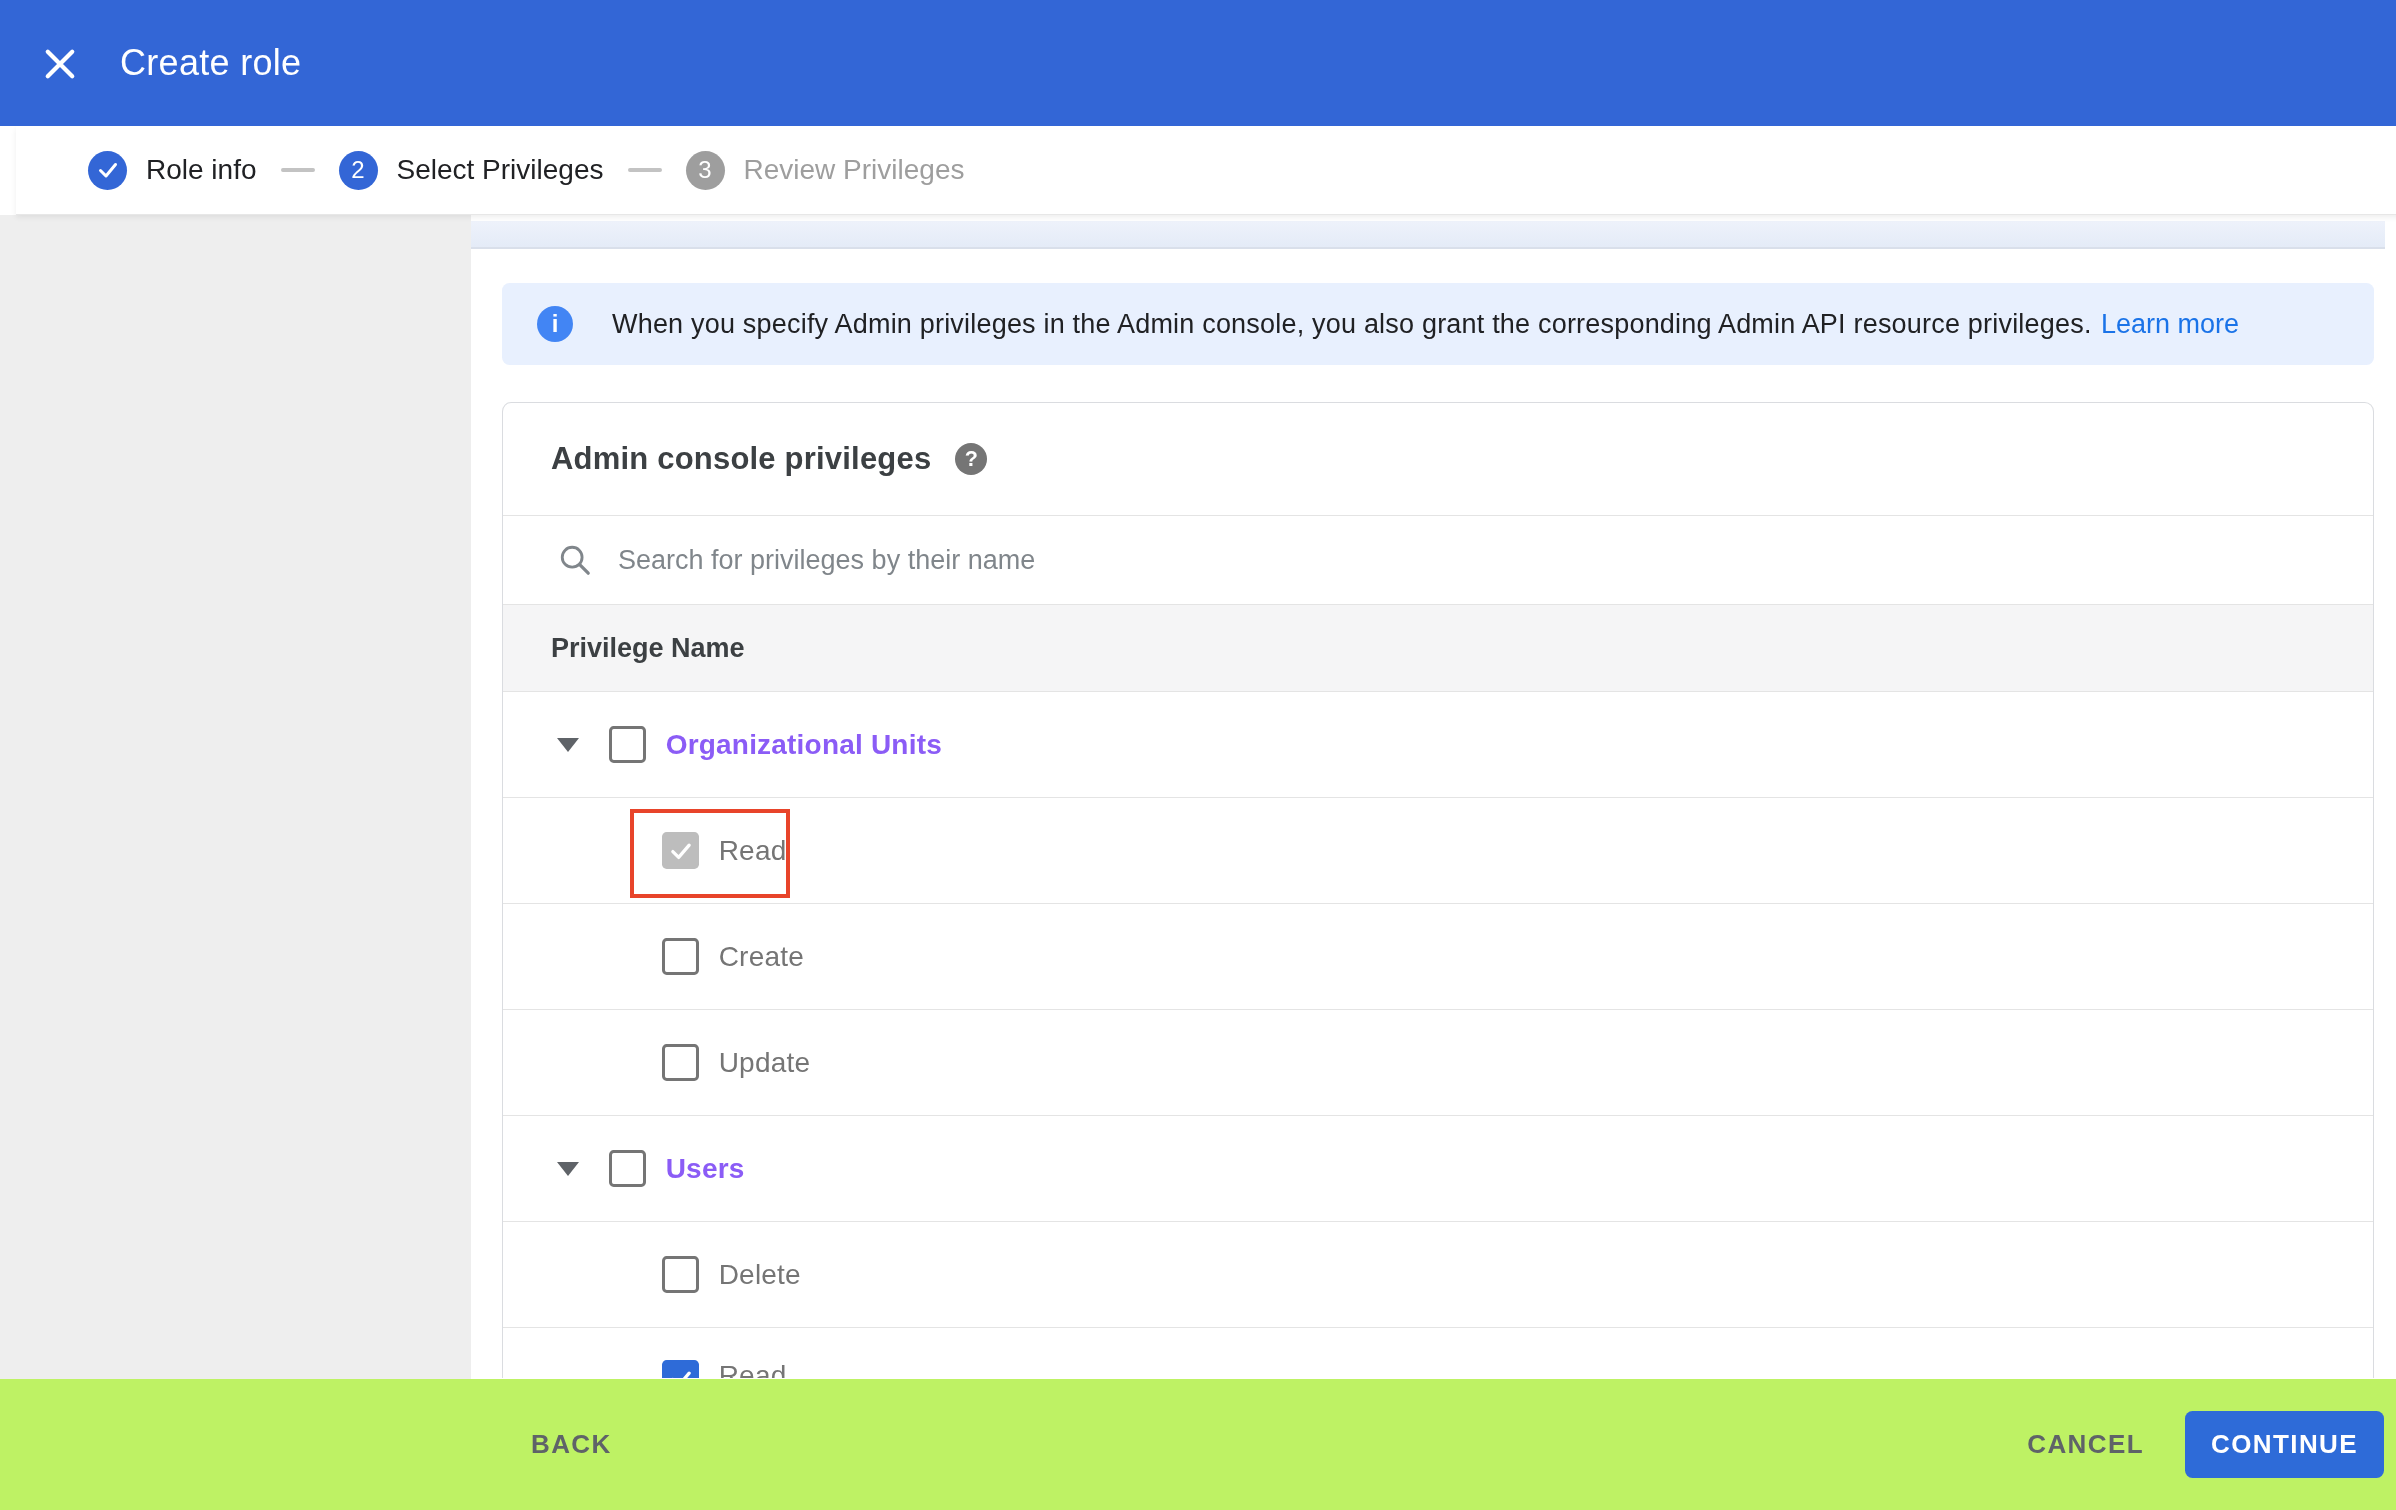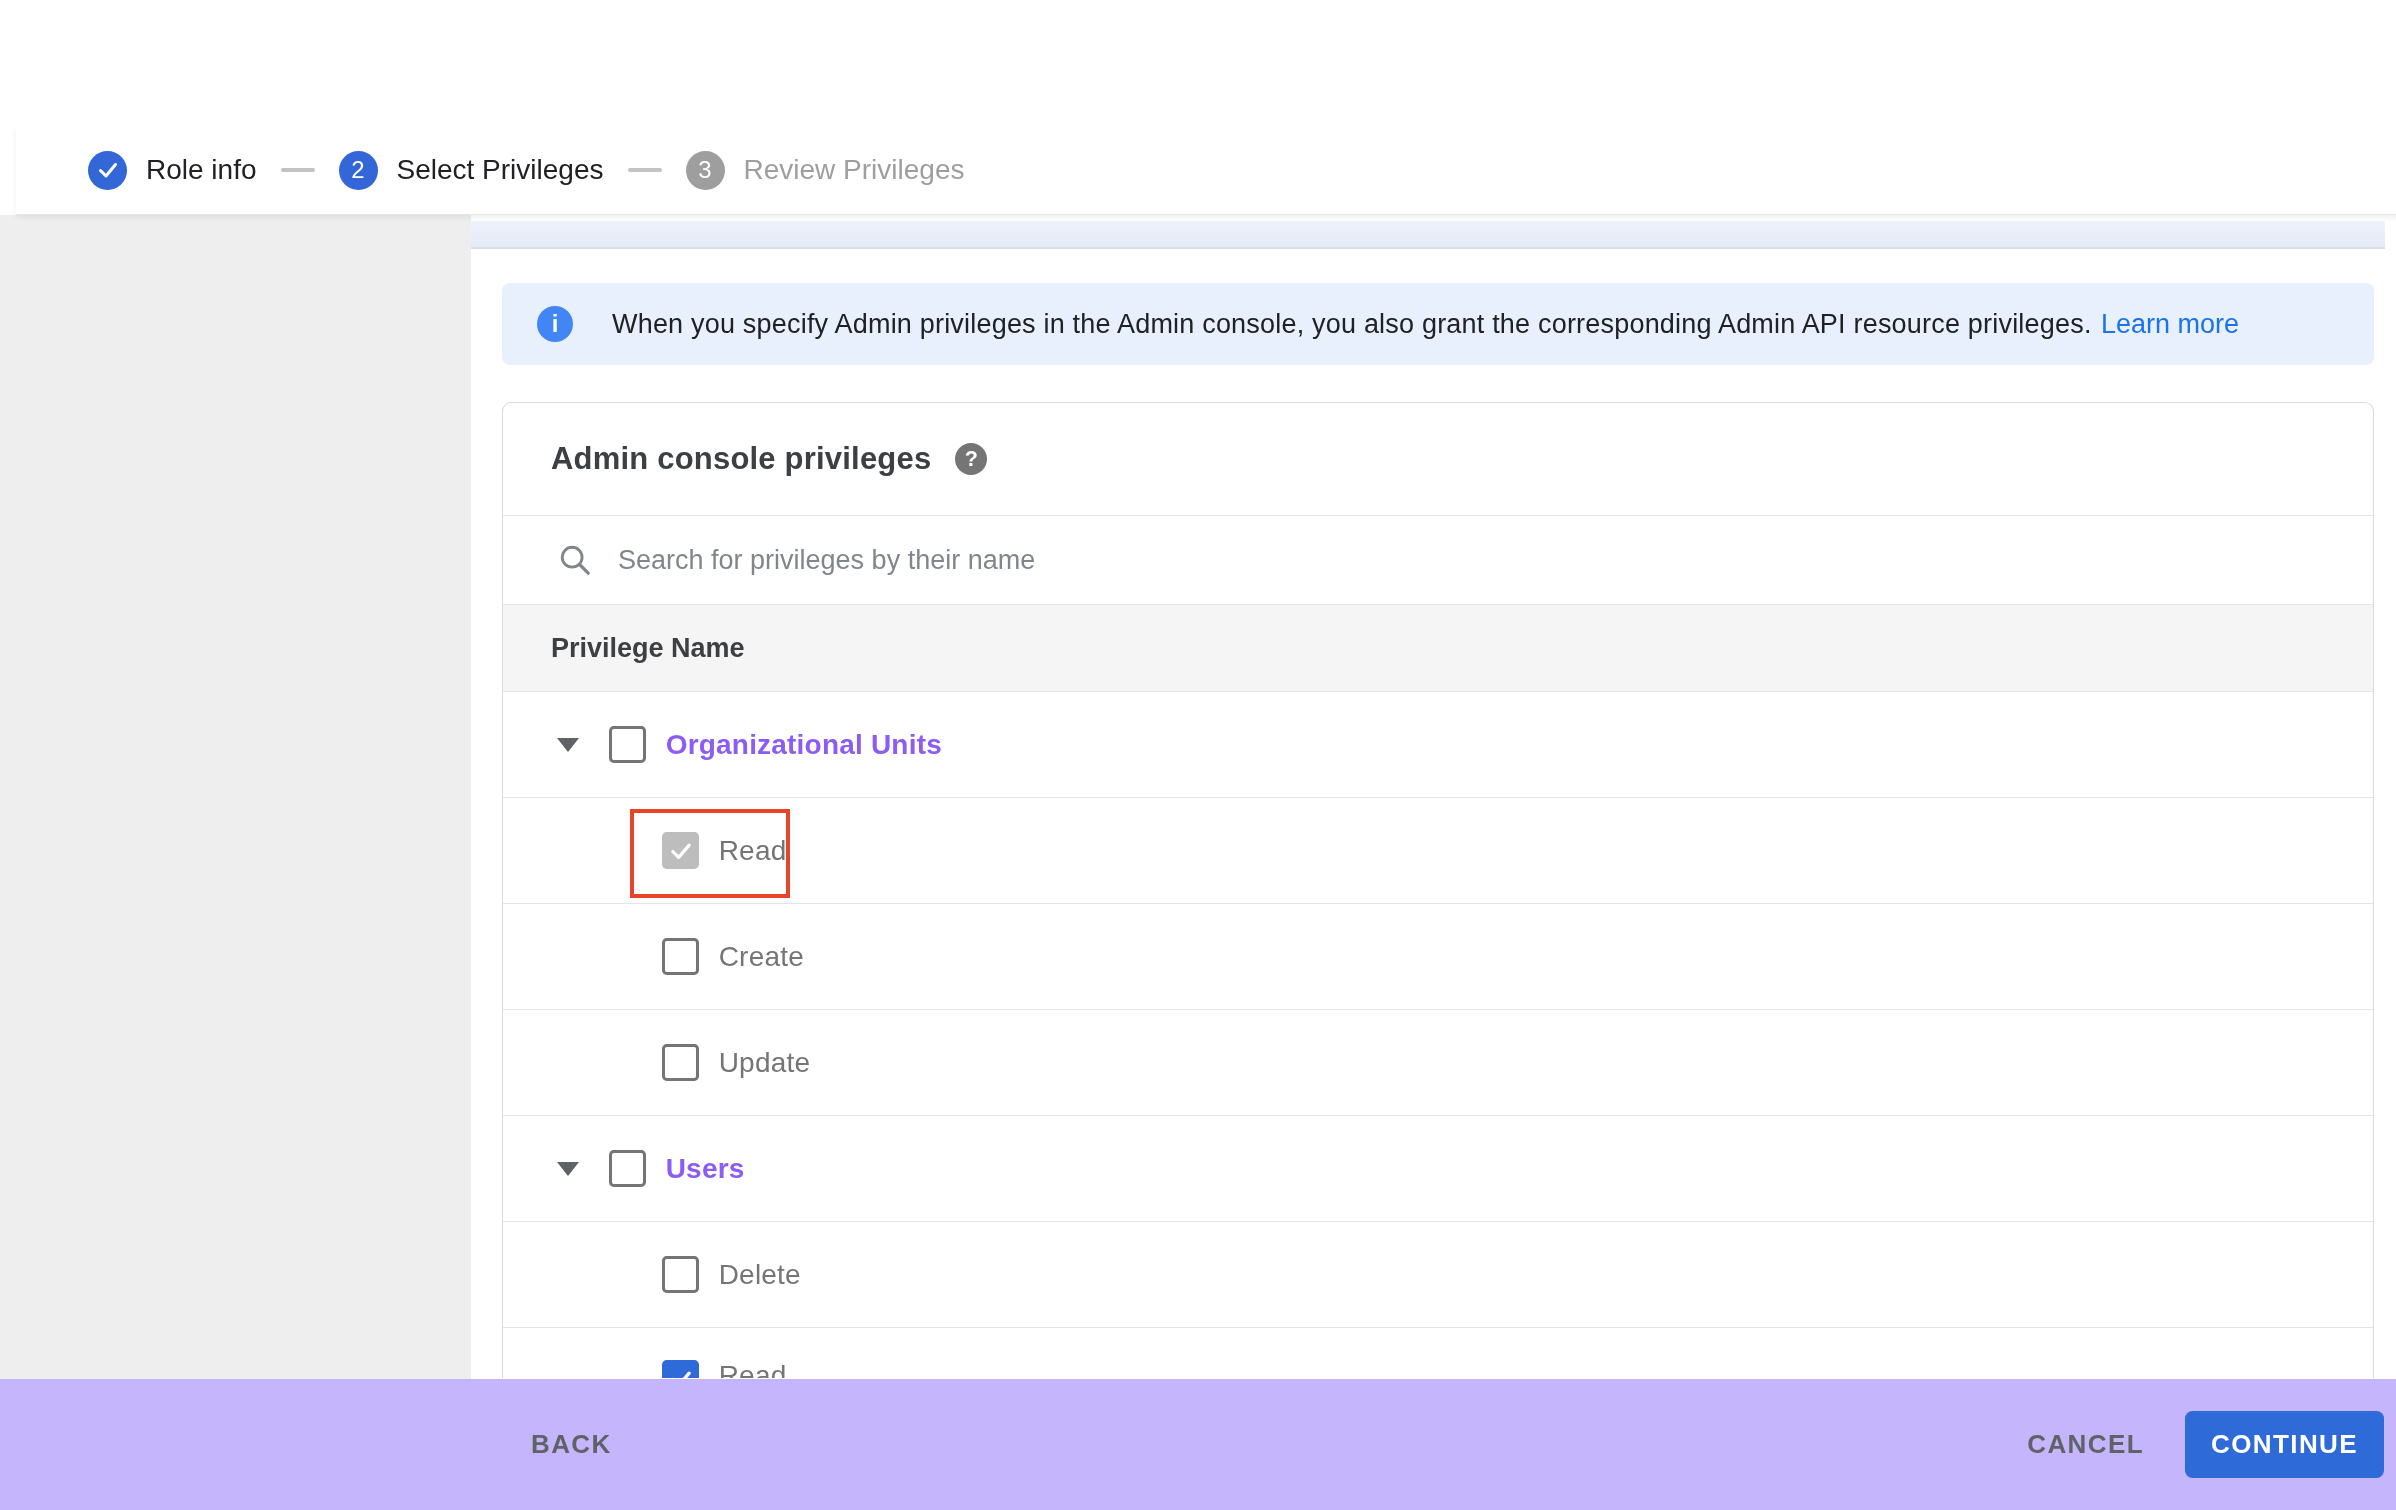--- a/index.html
+++ b/index.html
@@ -66,35 +66,43 @@
   .cb.unchecked{border:3.7px solid #757575;background:#ffffff;}
   .cb.checked-gray{background:#bdbdbd;}
   .cb.checked-blue{background:#2e6bd8;}
   .row-label{margin-left:19.7px;font-size:28px;letter-spacing:0.2px;}
   .row-label.parent-l{color:#8b5cf6;font-weight:bold;}
   .row-label.child-l{color:#757575;}
   .annotation-box{position:absolute;left:127px;top:11.2px;width:160px;height:89px;
                   border:4.7px solid #e8442a;box-sizing:border-box;pointer-events:none;}
 
   
-  .footer{position:absolute;left:0;top:1379px;width:2397px;height:131px;background:#c4b5fd;
+  .footer{position:absolute;left:0;top:1379px;width:2397px;height:131px;background:#bef264;
           display:flex;align-items:center;z-index:40;}
   .btn-text{font-size:26px;font-weight:700;color:#5f6368;letter-spacing:1.4px;cursor:pointer;}
   .back-btn{margin-left:531px;}
   .cancel-btn{margin-left:auto;}
   .continue-btn{margin-left:41px;margin-right:13px;width:199px;height:67px;background:#2e6bd8;
                 border-radius:7.5px;color:#ffffff;font-size:26px;font-weight:700;letter-spacing:1.4px;
                 display:flex;align-items:center;justify-content:center;cursor:pointer;}
   .svg-ico{display:block;}
 </style>
 </head>
 <body>
 
 <div class="page">
 
+  <div class="appbar">
+    <div class="close-btn">
+      <svg class="svg-ico" width="32" height="32" viewBox="0 0 34 34">
+        <path d="M4 4 L30 30 M30 4 L4 30" stroke="#ffffff" stroke-width="4.5" stroke-linecap="round"></path>
+      </svg>
+    </div>
+    <div class="appbar-title">Create role</div>
+  </div>
 
   <div class="stepper">
     <div class="step">
       <div class="step-circle done">
         <svg class="svg-ico" width="24" height="24" viewBox="0 0 24 24">
           <path d="M4.5 12.5 L10 18 L19.5 6.5" stroke="#ffffff" stroke-width="3" fill="none" stroke-linecap="round" stroke-linejoin="round"></path>
         </svg>
       </div>
       <span class="step-label">Role info</span>
     </div>

